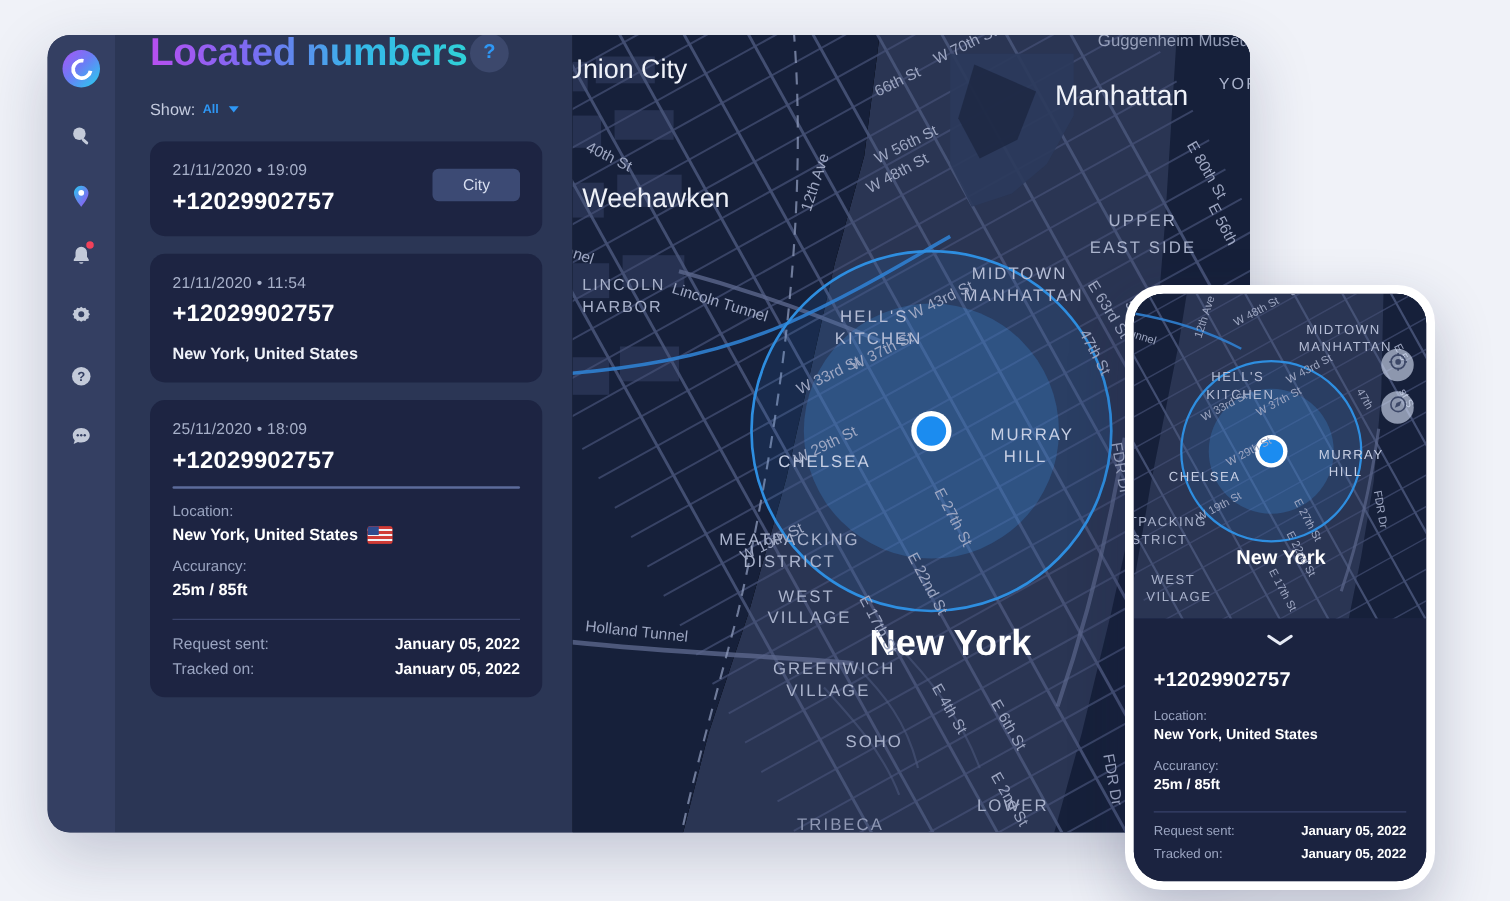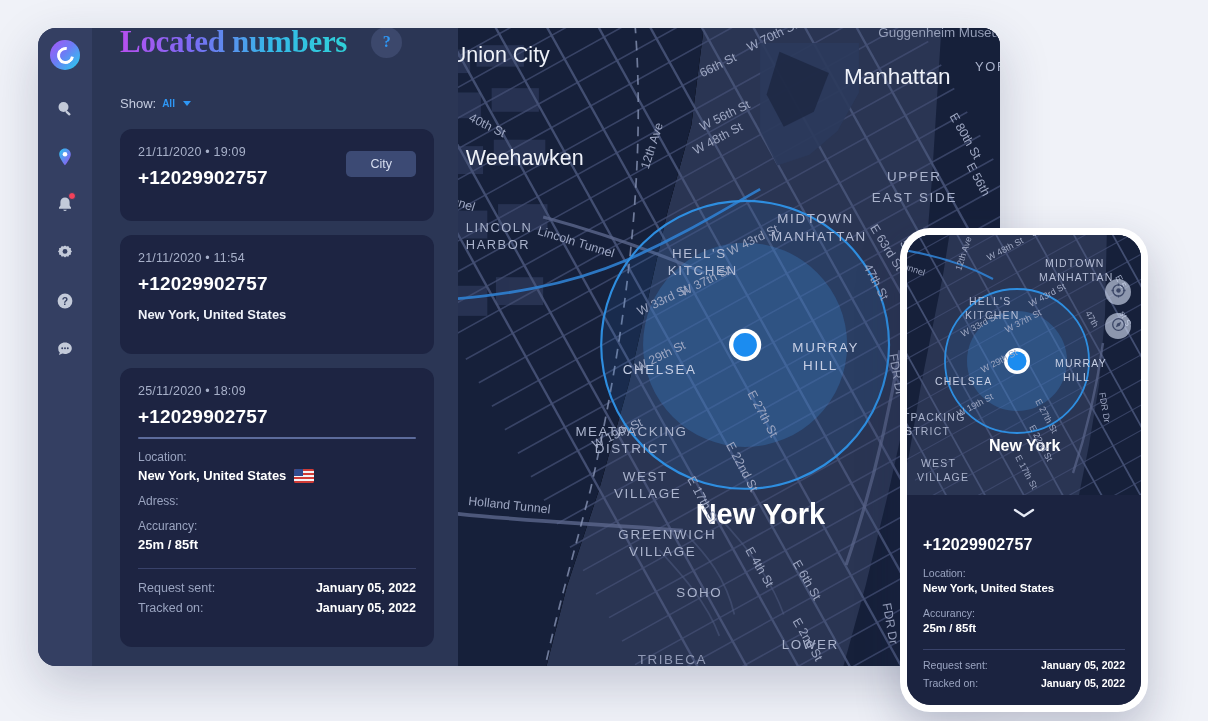--- a/index.html
+++ b/index.html
@@ -89,44 +89,44 @@
 
   .body-row { flex: 1; display: flex; min-height: 0; }
 
   
   .list-panel {
     width: 366px; flex: 0 0 366px;
     background: #2b3655;
     padding: 0 24px 0 28px;
     display: flex; flex-direction: column; min-height: 0;
   }
-  .page-title-row { display: flex; align-items: center; gap: 24px; margin-top: -4px; font-family: Liberation Serif, serif; }
+  .page-title-row { display: flex; align-items: center; gap: 2px; margin-top: -4px; }
   .page-title {
     font-size: 31px; font-weight: 800; letter-spacing: -.3px;
     background: linear-gradient(90deg,#b84ff0 0%,#7a6bf2 32%,#35b8e8 66%,#2fd1d8 100%);
     -webkit-background-clip: text; background-clip: text; color: transparent;
     white-space: nowrap;
   }
   .help-badge {
     width: 31px; height: 31px; border-radius: 50%;
     background: #3c486c; color: #2e97f5; font-size: 16px; font-weight: 700;
     display:flex; align-items:center; justify-content:center; cursor:pointer;
   }
-  .show-row { margin-top: 36px; display: flex; align-items: center; gap: 6px; }
+  .show-row { margin-top: 20px; display: flex; align-items: center; gap: 6px; }
   .show-label { color: #c5ccdf; font-size: 13px; }
   .show-value { color: #2e97f5; font-size: 10px; font-weight: 700; cursor: pointer; }
   .show-caret {
     width:0;height:0;border-left:4px solid transparent;border-right:4px solid transparent;
     border-top:5px solid #2e97f5; margin-left:2px; cursor:pointer;
   }
 
   .cards { margin-top: 18px; display: flex; flex-direction: column; gap: 14px; overflow: hidden; }
   .card {
     background: #1d2442; border-radius: 12px;
-    padding: 16px 18px 32px 18px; position: relative;
+    padding: 16px 18px 16px 18px; position: relative;
   }
   .card-date { color: #a7b0c9; font-size: 12.5px; letter-spacing: .2px; }
   .card-number { color: #ffffff; font-size: 19px; font-weight: 800; margin-top: 8px; letter-spacing: .2px; }
   .card-sub { color: #eef1f8; font-size: 13px; font-weight: 700; margin-top: 12px; }
   .sent-pill {
     position: absolute; right: 18px; top: 22px;
     background: #3c4a74; color: #d7def0; font-size: 12.5px;
     padding: 6px 24px; border-radius: 5px; cursor: pointer;
   }
   .num-underline { height: 2px; background: #5c6b9b; border-radius:2px; margin-top: 9px; }
@@ -285,21 +285,20 @@
 
               <div class="det-label">Location:</div>
               <div class="det-value">
                 <span>New York, United States</span>
                 <span class="flag">
                     <span class="stripes"></span>
                     <span class="canton"></span>
                   </span>
               </div>
 
-              <div class="det-label">Adress:</div>
 
               <div class="det-label">Accurancy:</div>
               <div class="det-value">25m / 85ft</div>
 
               <div class="card-div"></div>
 
               <div class="kv">
                 <span class="k">Request sent:</span>
                 <span class="v">January 05, 2022</span>
               </div>

